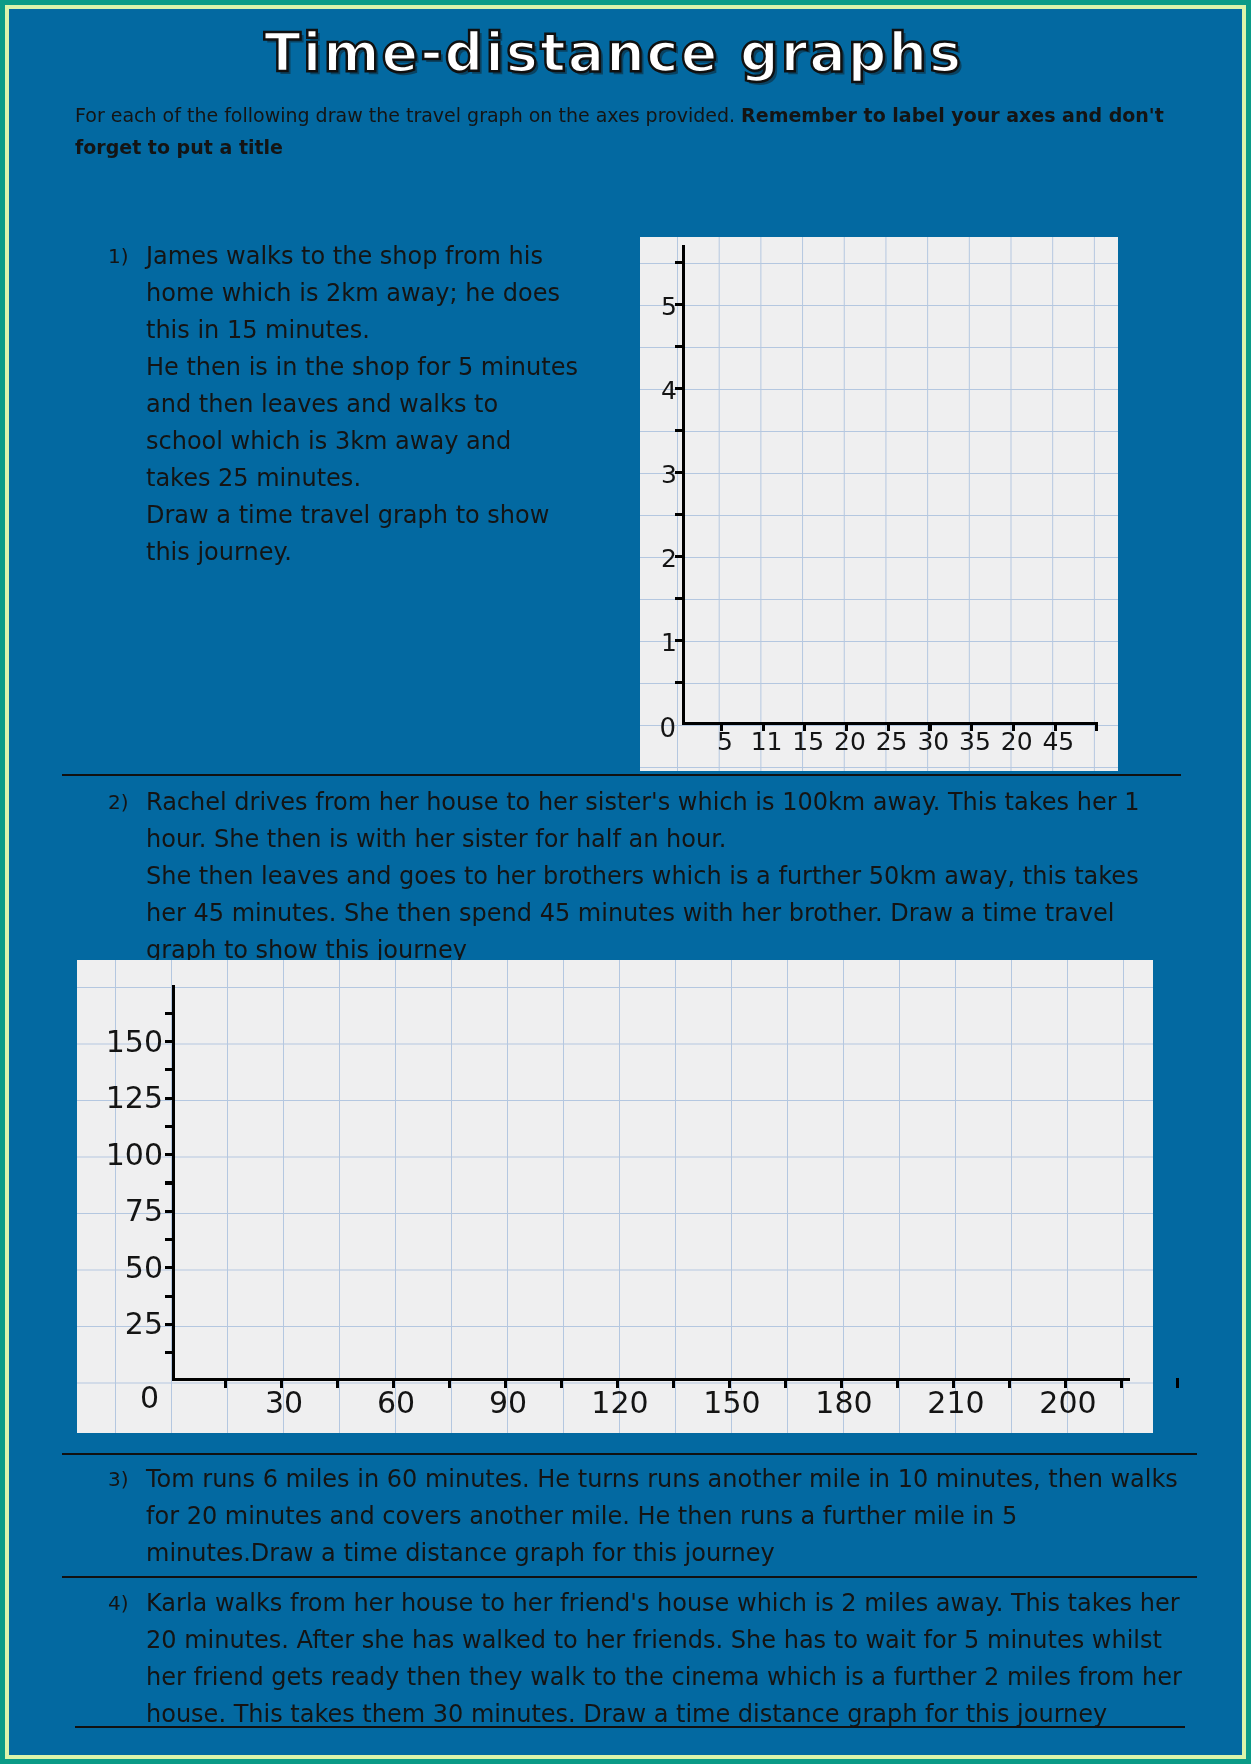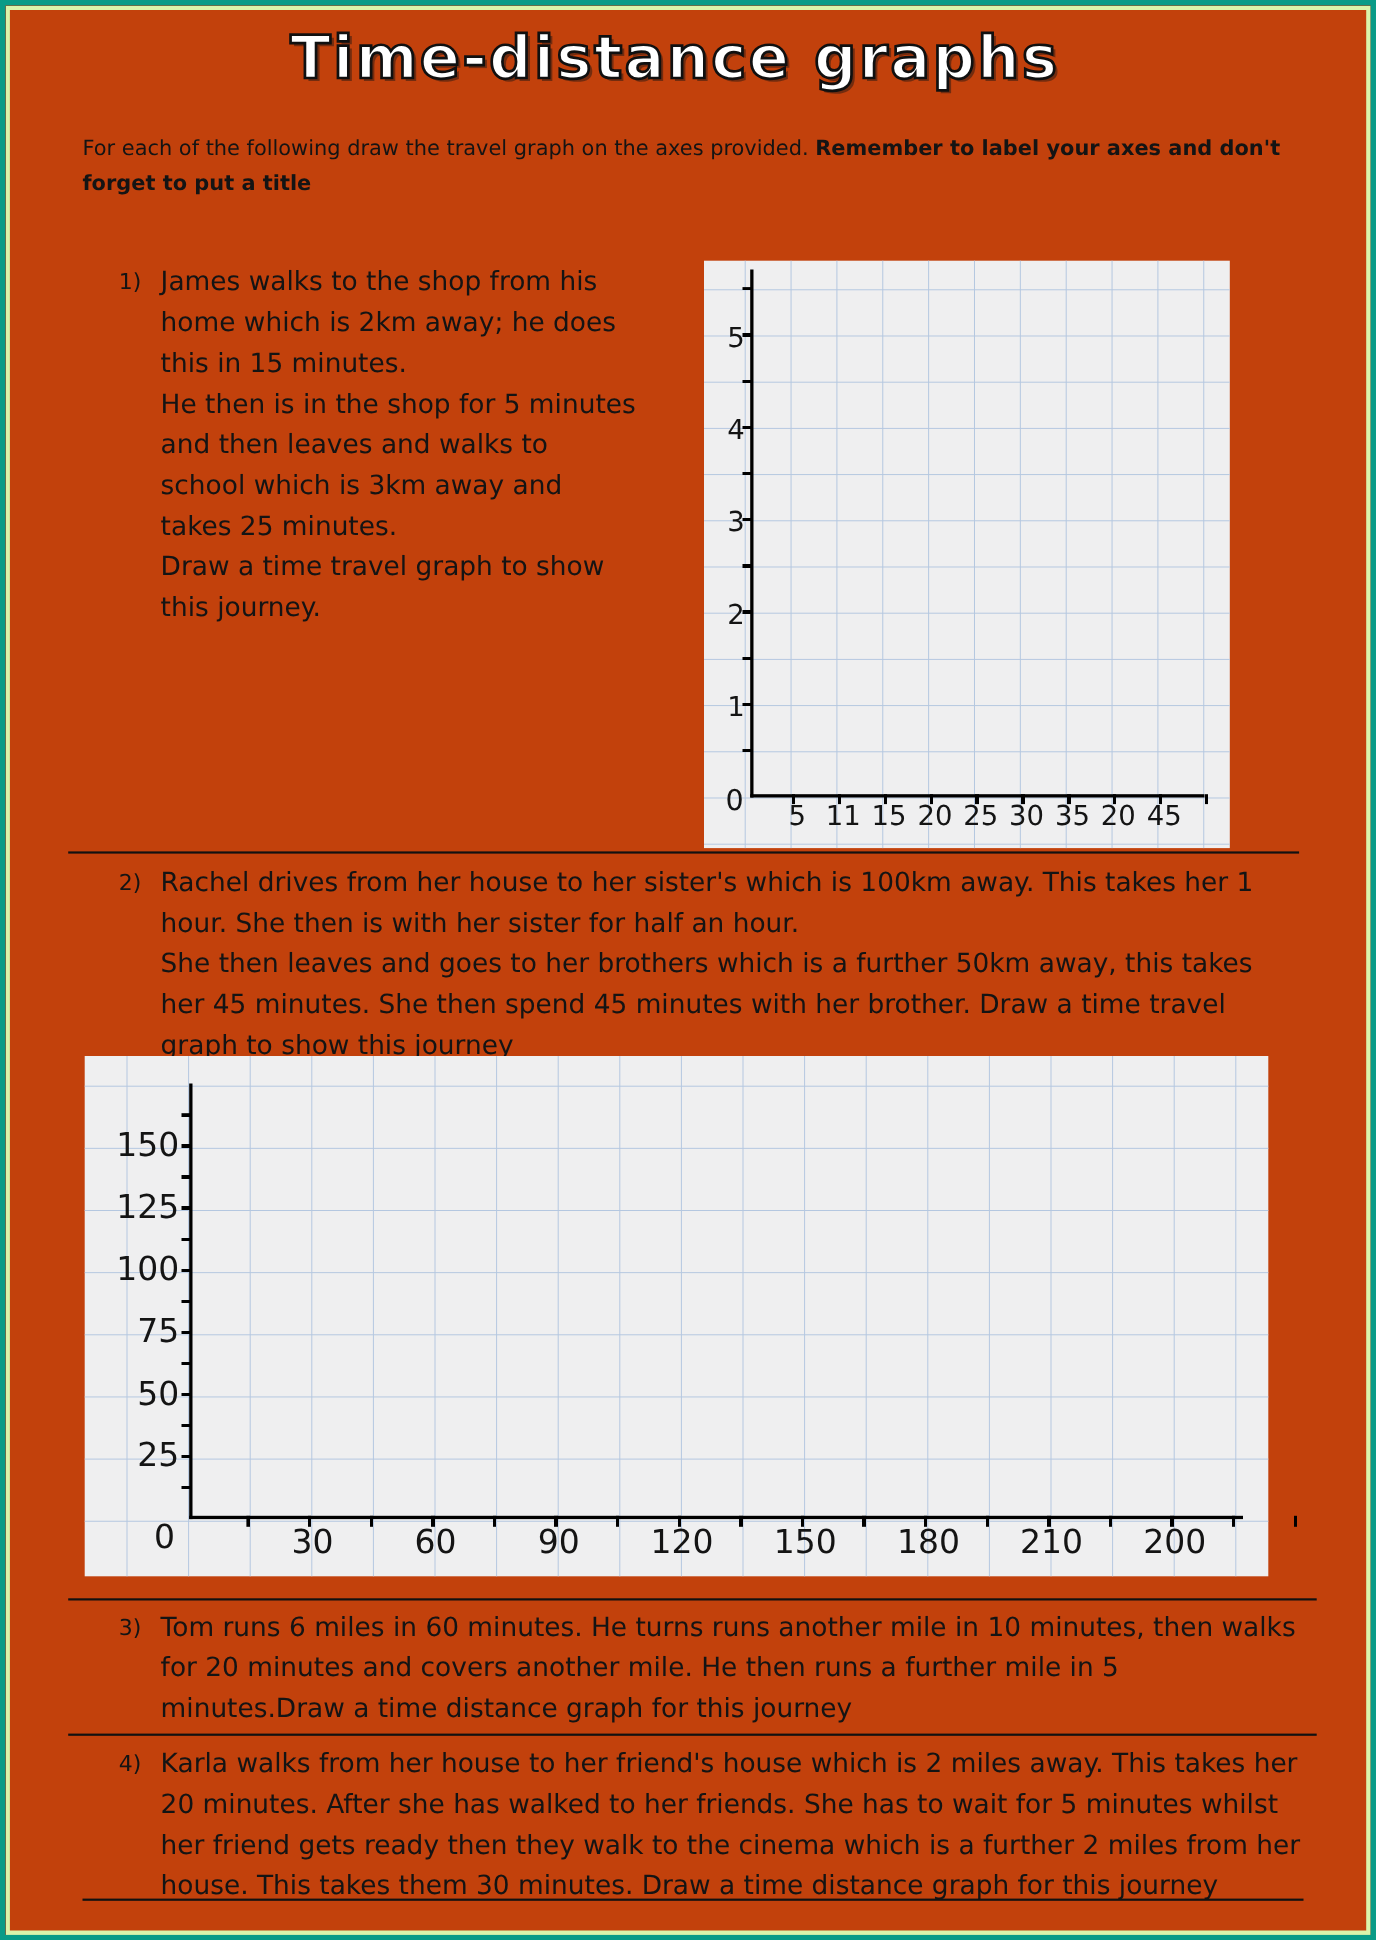--- a/index.html
+++ b/index.html
@@ -6,35 +6,35 @@
     --border-outer:#0a9b87;
     --border-inner:#dbf4ab;
     --grid-bg:#efeff0;
     --grid-line:#b4c7e0;
     --axis:#000000;
     --ink:#141414;
   }
   html,body{margin:0;padding:0;background:#fff;}
   .page{
     position:relative; width:1251px; height:1764px;
-    background:#c2410c; box-sizing:border-box;
+    background:#0369a1; box-sizing:border-box;
     border:5px solid var(--border-outer);
     box-shadow: inset 0 0 0 4px var(--border-inner);
     font-family:"DejaVu Sans","Liberation Sans",sans-serif;
     color:var(--ink); overflow:hidden;
   }
   .title{
     position:absolute; top:16px; left:0; right:0; margin:0;
     text-align:center; transform:translateX(-12px);
     font-size:54px; font-weight:800; letter-spacing:2px;
     color:#fff; -webkit-text-stroke:2.5px #101010;
     text-shadow:3px 3px 0 rgba(20,20,20,0.45);
   }
   .intro{
-    position:absolute; left:70px; top:114px; width:1120px; margin:0;
+    position:absolute; left:70px; top:94px; width:1120px; margin:0;
     font-size:19px; line-height:32px;
   }
   .problem{ position:absolute; display:flex; }
   .pnum{ flex:0 0 38px; font-size:20px; line-height:37px; }
   .ptext{ flex:1; font-size:24px; line-height:37px; white-space:pre-wrap; }
   #p1{ left:103px; top:233px; width:470px; }
   #p2{ left:103px; top:779px; width:1075px; }
   #p3{ left:103px; top:1456px; width:1075px; }
   #p4{ left:103px; top:1580px; width:1075px; }
 

